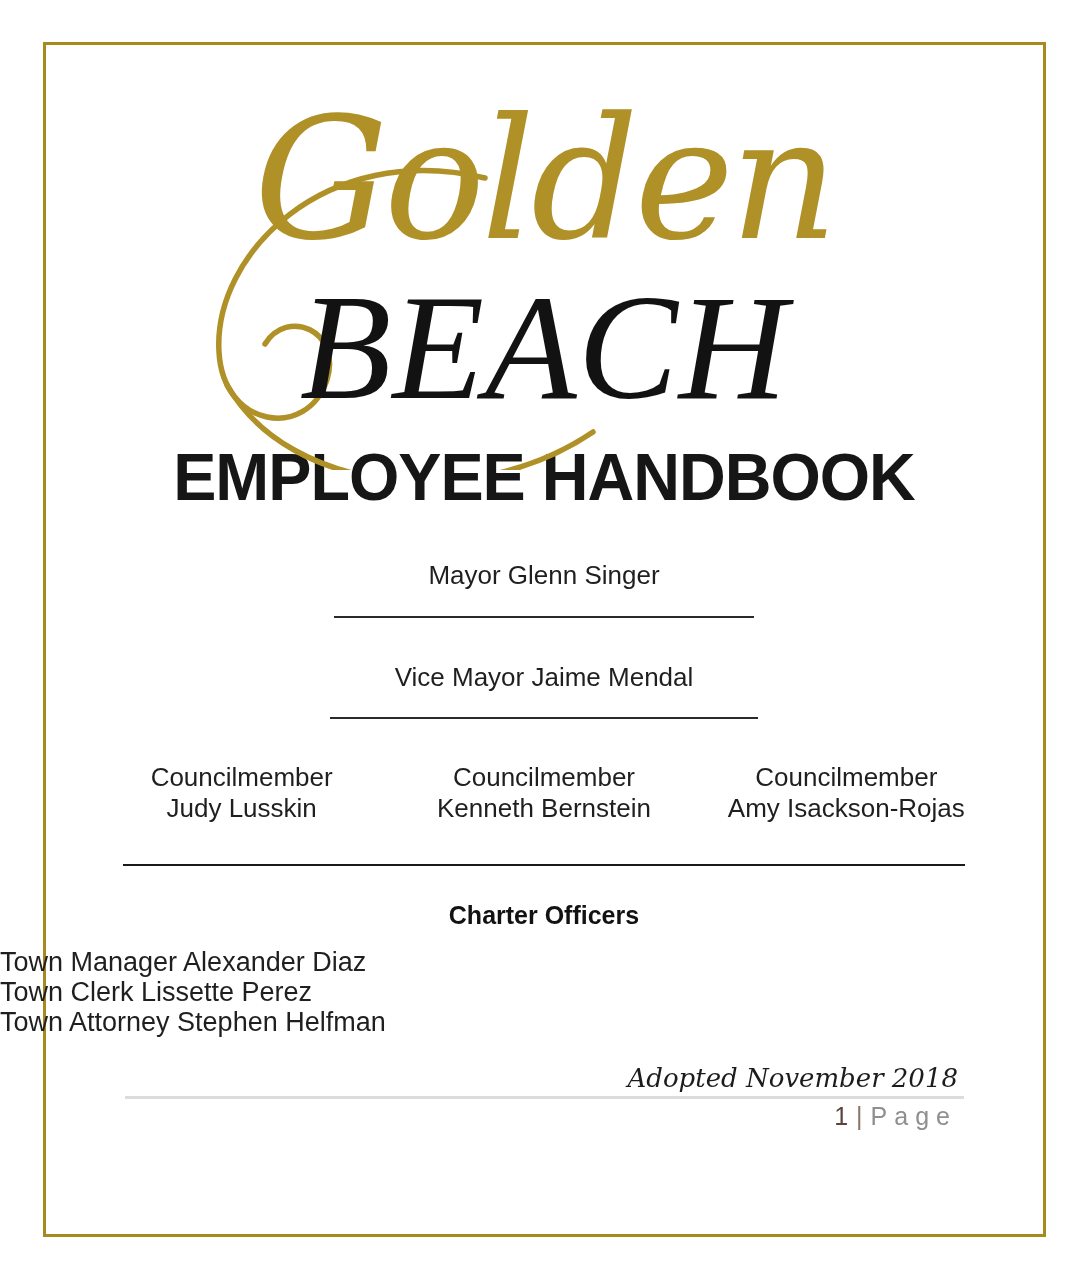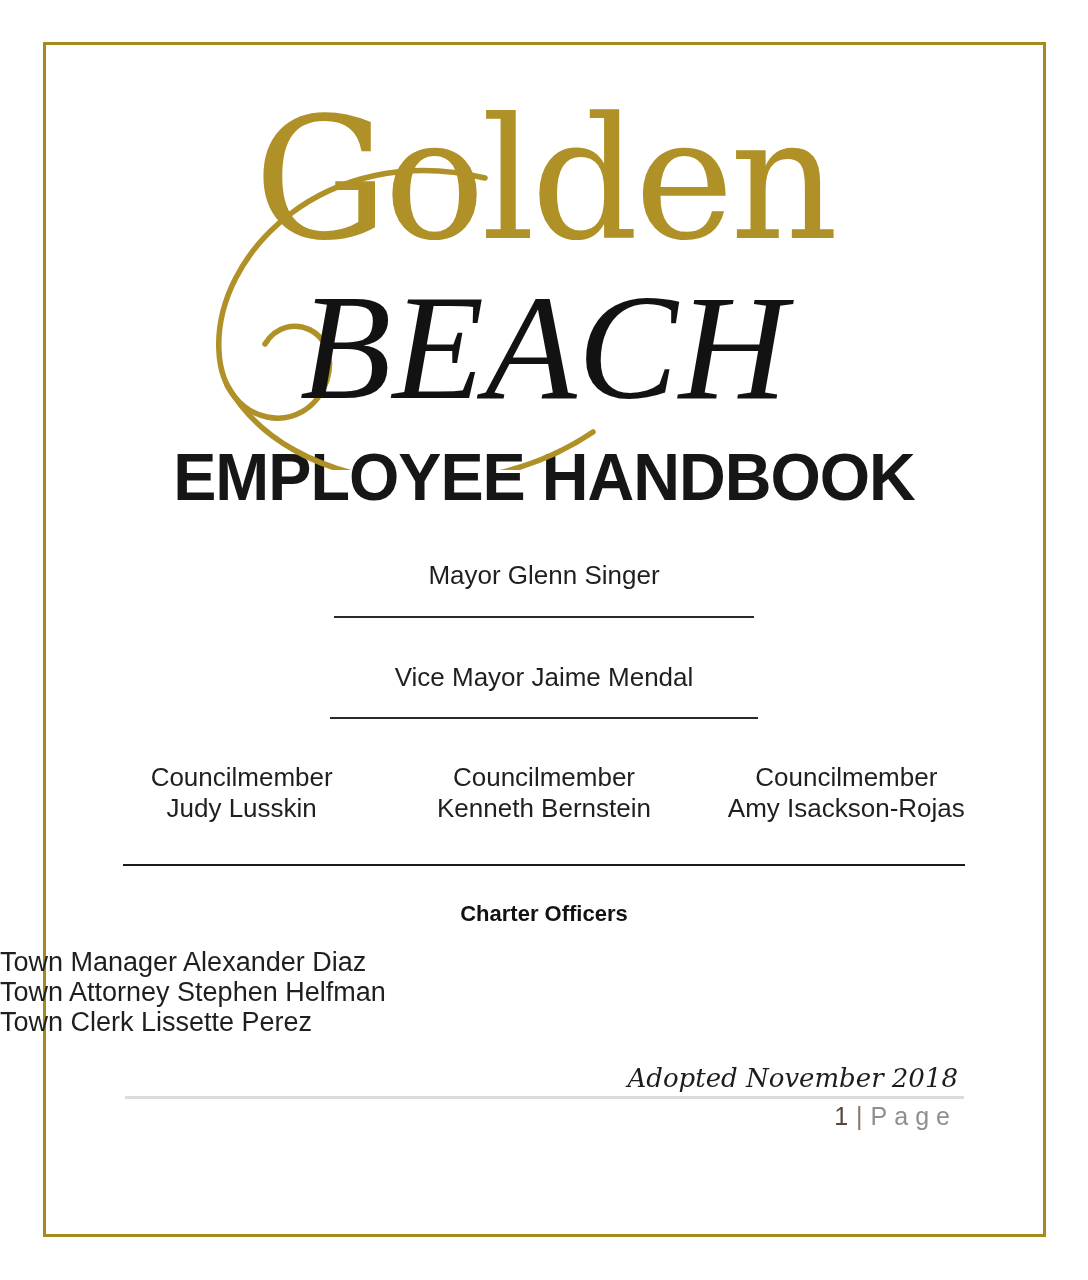--- a/index.html
+++ b/index.html
@@ -21,20 +21,21 @@
   
   .logo-flourish{
     position:absolute;left:175px;top:140px;
     width:430px;height:330px;
     z-index:1;
   }
   .logo-script{
     position:absolute;left:0;right:0;top:96px;
     text-align:center;
     font-family:"DejaVu Serif", serif;
+    font-style:italic;
     font-size:168px;line-height:1;
     color:#b09127;
     z-index:2;
     letter-spacing:-4px;
   }
   .logo-caps{
     position:absolute;left:0;right:0;top:272px;
     text-align:center;
     font-family:"Liberation Serif", serif;
     font-style:italic;
@@ -80,21 +81,21 @@
   }
   .rule-wide{
     position:absolute;left:123px;top:856px;
     width:842px;height:0;
     border:0;border-top:2px solid #1a1a1a;
   }
   
   .charter-heading{
     position:absolute;left:0;right:0;top:901px;
     text-align:center;
-    font-size:22px;font-weight:bold;color:#121212;
+    font-size:25px;font-weight:bold;color:#121212;
   }
   .officers{
     position:absolute;left:0;right:0;top:947px;
     font-size:27px;line-height:30px;
   }
   
   .adopted{
     position:absolute;right:130px;top:1063px;
     font-family:"DejaVu Serif", serif;
     font-style:italic;
@@ -148,22 +149,22 @@
       <div>Councilmember</div>
       <div>Amy Isackson-Rojas</div>
     </div>
   </div>
 
   <hr class="rule-wide">
 
   <div class="charter-heading">Charter Officers</div>
   <div class="officers">
     <div>Town Manager Alexander Diaz</div>
+    <div>Town Clerk Lissette Perez</div>
     <div>Town Attorney Stephen Helfman</div>
-    <div>Town Clerk Lissette Perez</div>
   </div>
 
   <div class="adopted">Adopted November 2018</div>
   <div class="footer-rule"></div>
   <div class="page-num">
     <span>1</span><span class="pipe">|</span><span class="pg">Page</span>
   </div>
 
 </div>
 

